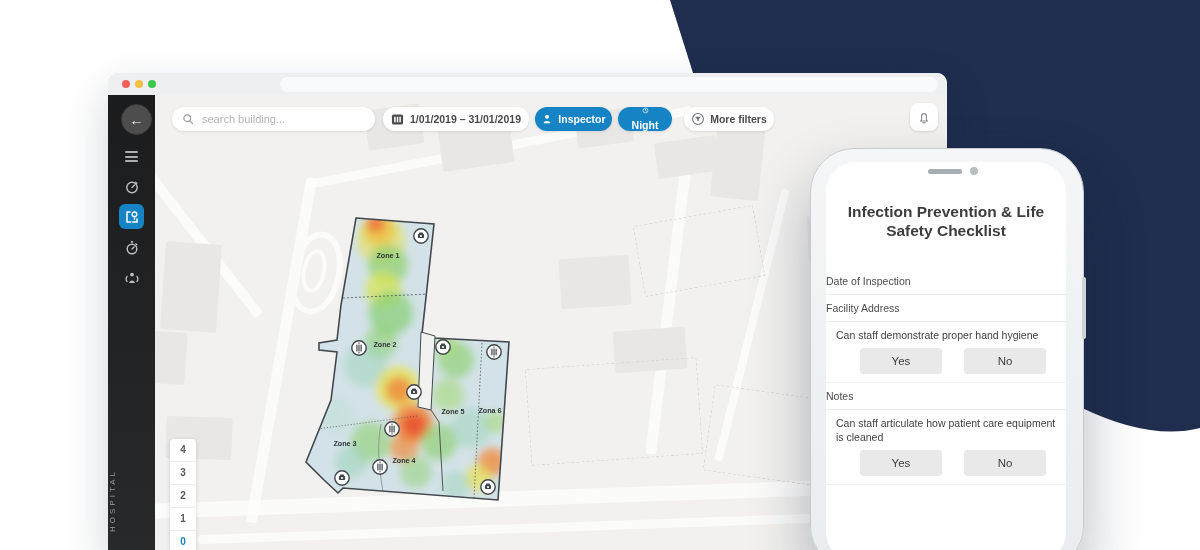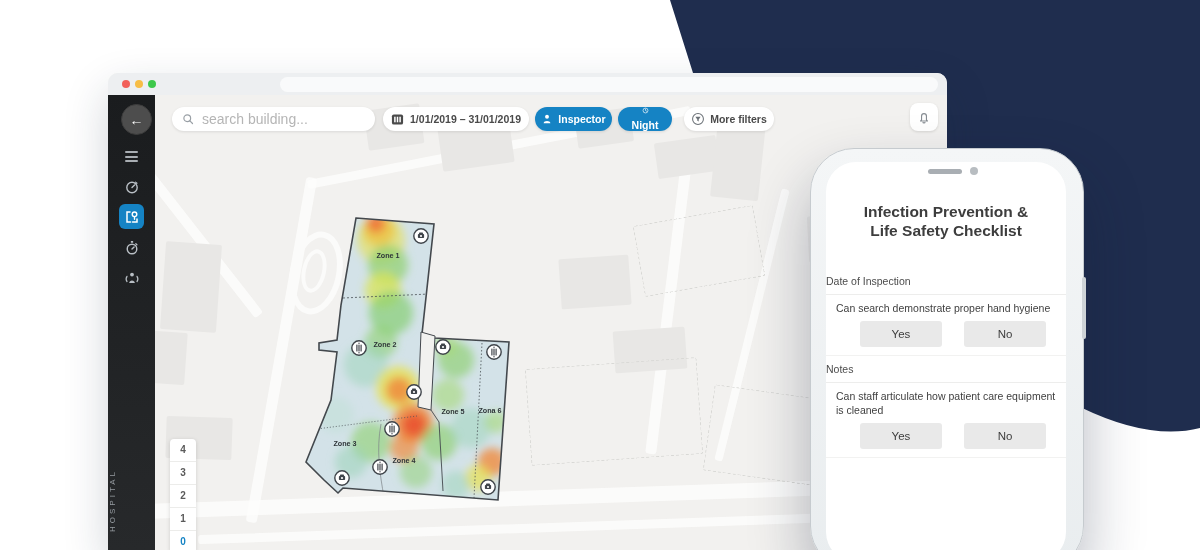--- a/index.html
+++ b/index.html
@@ -44,21 +44,21 @@
            writing-mode:vertical-rl;transform:rotate(180deg);margin:0 auto;
            font-size:8px;letter-spacing:3px;color:#969ca1;height:70px;}
   .v-label-wrap{position:absolute;bottom:6px;left:0;width:47px;display:flex;justify-content:center;}
 
   
   .pill{position:absolute;top:12px;height:24px;border-radius:12px;display:flex;align-items:center;
         background:#fff;box-shadow:0 1px 3px rgba(0,0,0,.10);font-size:10.5px;color:#4a4a4a;z-index:7;}
   .pill .txt{font-weight:700;}
   .search-pill{left:64px;width:203px;padding:0 10px;box-sizing:border-box;}
   .search-pill input{border:none;outline:none;background:transparent;font-family:inherit;
-        font-size:14px;color:#7d7d7d;width:160px;margin-left:6px;}
+        font-size:11px;color:#7d7d7d;width:160px;margin-left:6px;}
   .search-pill input::placeholder{color:#b5b5b5;}
   .date-pill{left:275px;width:146px;justify-content:center;gap:6px;}
   .blue-pill{background:#1583c4;color:#fff;justify-content:center;gap:5px;}
   .inspector-pill{left:427px;width:77px;}
   .night-pill{left:510px;width:54px;}
   .filters-pill{left:576px;width:90px;justify-content:center;gap:5px;}
   .bell-btn{position:absolute;left:802px;top:8px;width:28px;height:28px;border-radius:8px;background:#fff;
             box-shadow:0 1px 3px rgba(0,0,0,.12);display:flex;align-items:center;justify-content:center;z-index:7;}
 
   
@@ -71,21 +71,21 @@
 
   
   .phone{position:absolute;left:810px;top:148px;width:272px;height:420px;z-index:10;
          background:linear-gradient(180deg,#f4f6f7,#e9edef);border:1px solid #c6cbcf;border-radius:44px;
          box-shadow:0 30px 60px rgba(18,28,52,.30);}
   .side-btn{position:absolute;right:-3px;top:128px;width:4px;height:62px;background:#ced3d6;border-radius:2px;}
   .screen{position:absolute;left:15px;top:13px;width:240px;height:400px;background:#fff;border-radius:30px;
           overflow:hidden;}
   .speaker{position:absolute;left:102px;top:7px;width:34px;height:5px;border-radius:3px;background:#a9aeb3;}
   .cam-dot{position:absolute;left:144px;top:5px;width:8px;height:8px;border-radius:50%;background:#b8bdc1;}
-  .p-title{margin:40px 26px 0;text-align:center;font-size:15.5px;font-weight:700;color:#3d3d3d;line-height:1.25;}
+  .p-title{margin:40px 10px 0;text-align:center;font-size:15.5px;font-weight:700;color:#3d3d3d;line-height:1.25;}
   .p-rows{margin-top:27px;}
   .p-field{height:26px;line-height:26px;border-bottom:1px solid #ededec;font-size:10.5px;color:#4c4c4c;
            padding-left:0;}
   .p-section{height:20px;line-height:20px;background:#494541;color:#fff;font-size:10.5px;font-weight:700;
              padding-left:10px;margin-top:2px;}
   .p-qblock{border-bottom:1px solid #f2f2f1;}
   .p-q{font-size:10.5px;color:#3f3f3f;padding:6px 10px 4px;line-height:1.35;}
   .p-btnrow{display:flex;gap:22px;padding:2px 20px 8px 6px;margin-left:28px;}
   .p-btn{flex:1;height:26px;background:#e9e9e9;border-radius:3px;text-align:center;line-height:26px;
          font-size:11.5px;color:#3d3d3d;}
@@ -360,22 +360,23 @@
 </div>
 
 <div class="phone">
   <div class="side-btn"></div>
   <div class="screen">
     <div class="speaker"></div>
     <div class="cam-dot"></div>
     <div class="p-title">Infection Prevention &amp; Life Safety Checklist</div>
     <div class="p-rows" id="p-rows">
         <div class="p-field">Date of Inspection</div>
+        <div class="p-field">Facility Address</div>
         <div class="p-qblock">
-          <div class="p-q">Can search demonstrate proper hand hygiene</div>
+          <div class="p-q">Can staff demonstrate proper hand hygiene</div>
           <div class="p-btnrow">
             <div class="p-btn">Yes</div>
             <div class="p-btn">No</div>
           </div>
         </div>
         <div class="p-field">Notes</div>
         <div class="p-qblock">
           <div class="p-q">Can staff articulate how patient care equipment is cleaned</div>
           <div class="p-btnrow">
             <div class="p-btn">Yes</div>

